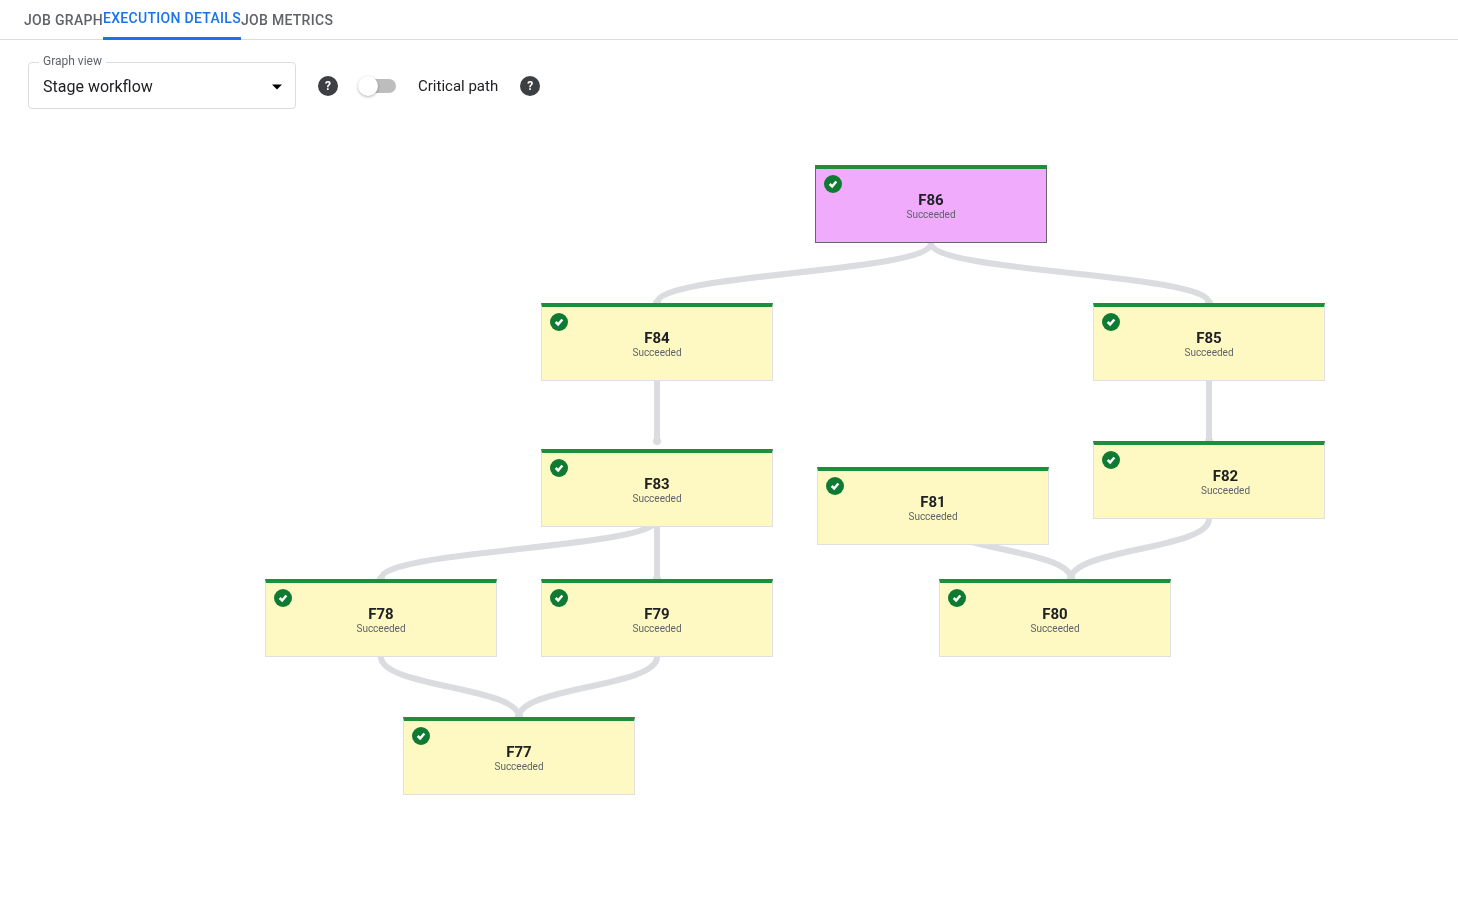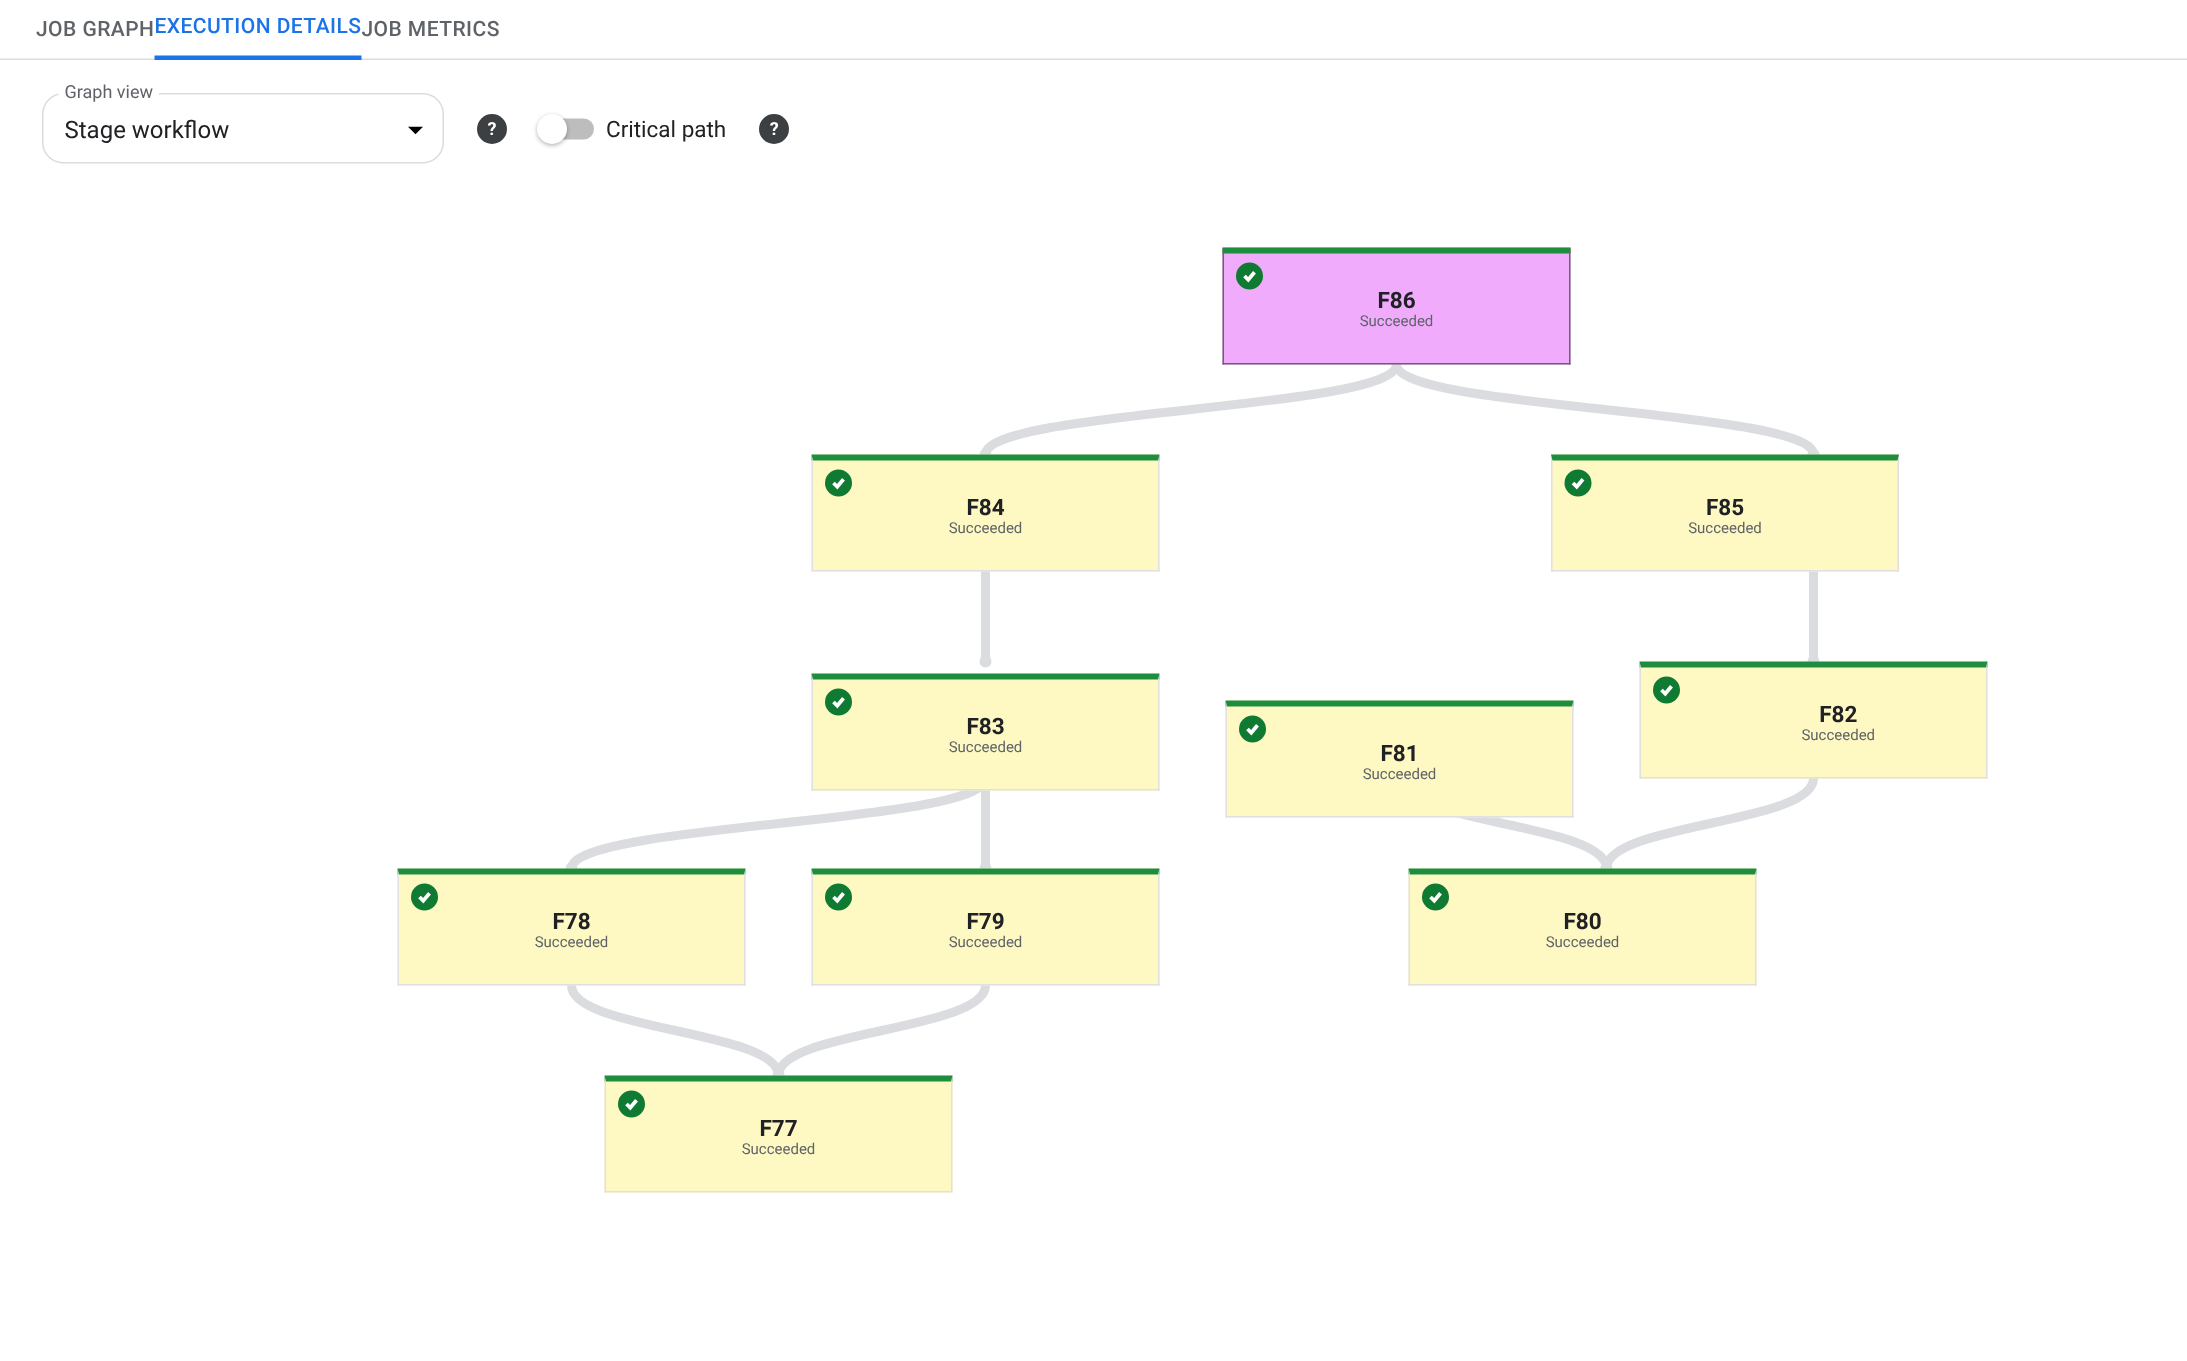--- a/index.html
+++ b/index.html
@@ -19,26 +19,26 @@
   html,body{margin:0;padding:0;height:100%;background:var(--page-bg);font-family:Roboto,"Helvetica Neue",Arial,sans-serif;color:var(--text);}
   *{box-sizing:border-box}
 
   
   .tabs{display:flex;align-items:center;border-bottom:1px solid var(--border-grey);height:40px;padding-left:24px;font-size:14px;font-weight:500;letter-spacing:.3px;}
   .tab{color:var(--tab-grey);height:40px;display:flex;align-items:center;cursor:pointer;}
   .tab.active{color:var(--tab-blue);border-bottom:3px solid var(--tab-blue);}
 
   
   .controls{display:flex;align-items:center;gap:22px;padding:22px 28px;}
-  .select-wrap{position:relative;border:1px solid var(--border-grey);border-radius:14px;padding:14px 58px 12px 14px;min-width:268px;background:#fff;cursor:pointer;}
+  .select-wrap{position:relative;border:1px solid var(--border-grey);border-radius:4px;padding:14px 58px 12px 14px;min-width:268px;background:#fff;cursor:pointer;}
   .select-legend{position:absolute;top:-9px;left:10px;background:#fff;padding:0 4px;font-size:12px;color:var(--sub);}
   .select-value{font-size:16px;color:var(--text);}
   .select-caret{position:absolute;right:12px;top:50%;transform:translateY(-50%);}
   .help{width:20px;height:20px;border-radius:50%;background:var(--help-bg);color:#fff;font-size:12px;font-weight:700;display:flex;align-items:center;justify-content:center;cursor:pointer;}
-  .toggle{display:flex;align-items:center;gap:8px;}
+  .toggle{display:flex;align-items:center;gap:22px;}
   .switch{position:relative;width:36px;height:14px;background:var(--toggle-track);border-radius:10px;cursor:pointer;}
   .switch-knob{position:absolute;left:-2px;top:-3px;width:20px;height:20px;background:#fff;border-radius:50%;box-shadow:0 1px 3px rgba(0,0,0,.3);}
   .toggle-label{font-size:15px;color:var(--text);}
 
   
   .stage{position:relative;width:100%;height:770px;}
   svg.connectors{position:absolute;inset:0;width:100%;height:100%;}
 
   
   .node{position:absolute;width:232px;height:78px;background:#fef9c3;border:1px solid var(--node-border);border-top:4px solid var(--green);display:flex;flex-direction:column;align-items:center;justify-content:center;cursor:pointer;}
@@ -112,21 +112,21 @@
     </div>
     <div class="node" style="left: 541px; top: 172px;">
       <div class="check">
         <svg viewBox="0 0 12 12">
           <path d="M2 6 L5 9 L10 3"></path>
         </svg>
       </div>
       <div class="node-title">F84</div>
       <div class="node-status">Succeeded</div>
     </div>
-    <div class="node" style="left: 1034px; top: 172px;">
+    <div class="node" style="left: 1093px; top: 172px;">
       <div class="check">
         <svg viewBox="0 0 12 12">
           <path d="M2 6 L5 9 L10 3"></path>
         </svg>
       </div>
       <div class="node-title">F85</div>
       <div class="node-status">Succeeded</div>
     </div>
     <div class="node" style="left: 541px; top: 318px;">
       <div class="check">

